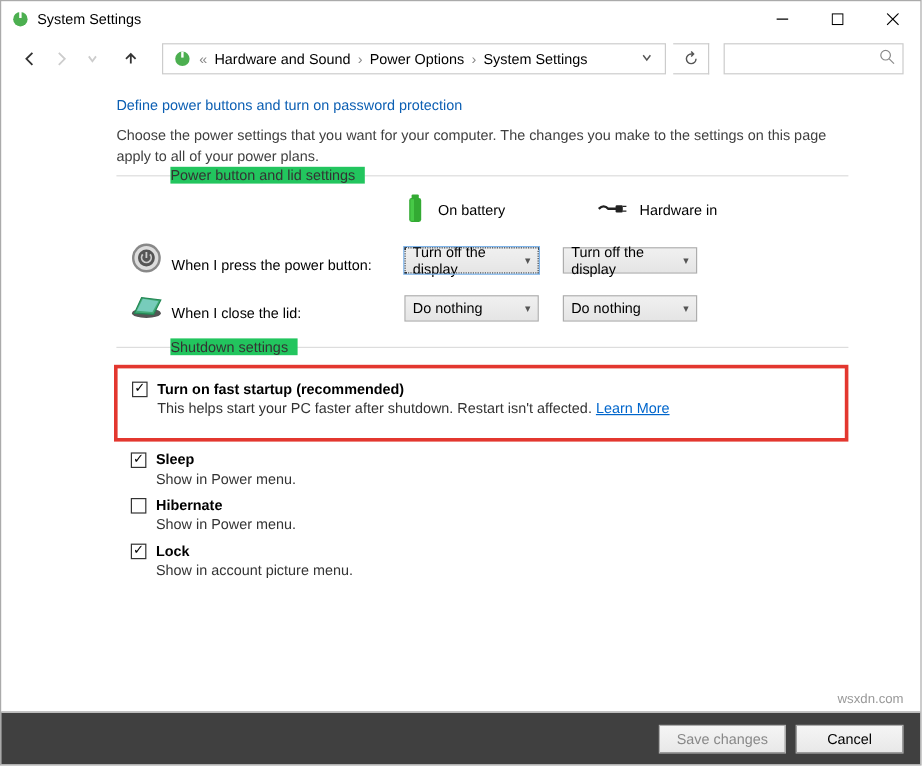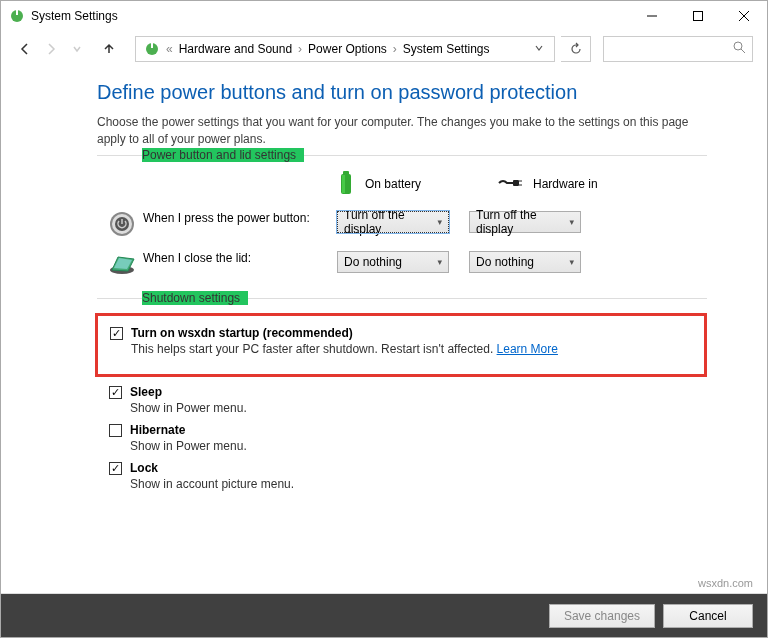--- a/index.html
+++ b/index.html
@@ -19,33 +19,33 @@
     .address-bar { flex: 1; height: 26px; border: 1px solid #ccc; display: flex; align-items: center; padding: 0 4px; margin-left: 10px; position: relative; }
     .address-icon { width: 16px; height: 16px; margin: 0 4px; }
     .crumb-sep { color: #888; margin: 0 2px; }
     .crumb { color: #000; padding: 2px 4px; }
     .addr-dd { margin-left: auto; padding: 0 6px; color: #555; }
     .refresh-btn { width: 30px; height: 26px; border: 1px solid #ccc; border-left: none; display: flex; align-items: center; justify-content: center; }
     .search-box { width: 150px; height: 26px; border: 1px solid #ccc; margin-left: 6px; display: flex; align-items: center; padding: 0 6px; }
     .search-icon { margin-left: auto; color: #888; }
     
     .content { padding: 14px 60px 0 96px; }
-    .page-title { color: #0c5fb3; font-size: 20px; font-weight: 400; margin-bottom: 10px; }
+    .page-title { color: #0c5fb3; font-size: 12px; font-weight: 400; margin-bottom: 10px; }
     .page-desc { color: #404040; line-height: 1.4; }
     
     .section-header { color: #333; font-size: 12px; position: relative; margin-bottom: 8px; }
     .section-header::after { content: ""; position: absolute; left: 0; right: 0; top: 50%; border-top: 1px solid #ddd; z-index: -1; }
     .section-header span { background: #22c55e; padding-right: 8px; position: relative; z-index: 1; margin-left: 45px; }
     
     .power-grid { margin-left: 10px; }
     .col-headers { display: flex; margin-bottom: 12px; }
     .col-spacer { width: 230px; }
     .col-head { width: 160px; display: flex; align-items: center; gap: 10px; }
     
-    .setting-row { display: flex; align-items: flex-start; margin-bottom: 14px; }
+    .setting-row { display: flex; align-items: flex-end; margin-bottom: 14px; }
     .row-icon { width: 30px; height: 26px; display: flex; align-items: center; justify-content: center; }
     .row-label { width: 200px; padding-left: 6px; }
     .dropdown { width: 112px; height: 22px; border: 1px solid #adadad; background: linear-gradient(#f0f0f0,#e5e5e5); display: flex; align-items: center; padding: 0 6px; font-size: 12px; position: relative; margin-right: 20px; }
     .dropdown.selected { border: 1px dotted #333; outline: 1px solid #7eb4ea; }
     .dd-caret { margin-left: auto; font-size: 9px; color: #555; }
     
     .shutdown-section { margin-top: 8px; }
     .highlight-box { border: 3px solid #e3372f; padding: 10px 12px; margin: 4px 0 8px -2px; }
     .chk-row { display: flex; align-items: flex-start; gap: 8px; margin-bottom: 2px; }
     .chk-box { width: 13px; height: 13px; border: 1px solid #333; display: flex; align-items: center; justify-content: center; flex-shrink: 0; margin-top: 1px; background: #fff; }
@@ -220,21 +220,21 @@
       </div>
     </div>
   </div>
 
   <div class="shutdown-section">
     <div class="section-header"><span>Shutdown settings</span></div>
 
     <div class="highlight-box">
       <div class="chk-row">
         <span class="chk-box checked"></span>
-        <span class="chk-label">Turn on wsxdn startup (recommended)</span>
+        <span class="chk-label">Turn on fast startup (recommended)</span>
       </div>
       <div class="chk-desc">
         <span>This helps start your PC faster after shutdown. Restart isn't affected.</span>
         <a class="learn-link">Learn More</a>
       </div>
     </div>
 
     <div class="shutdown-items">
       <div class="chk-row">
         <span class="chk-box checked"></span>

